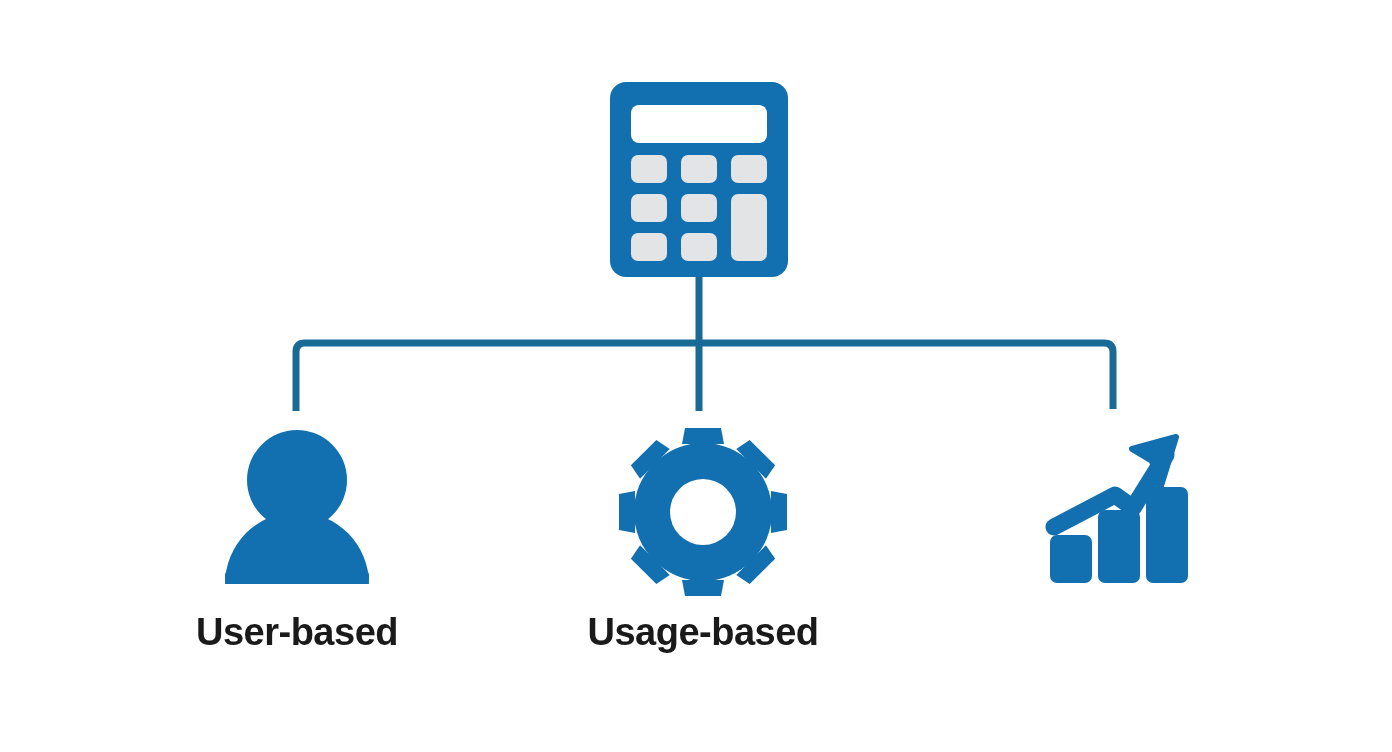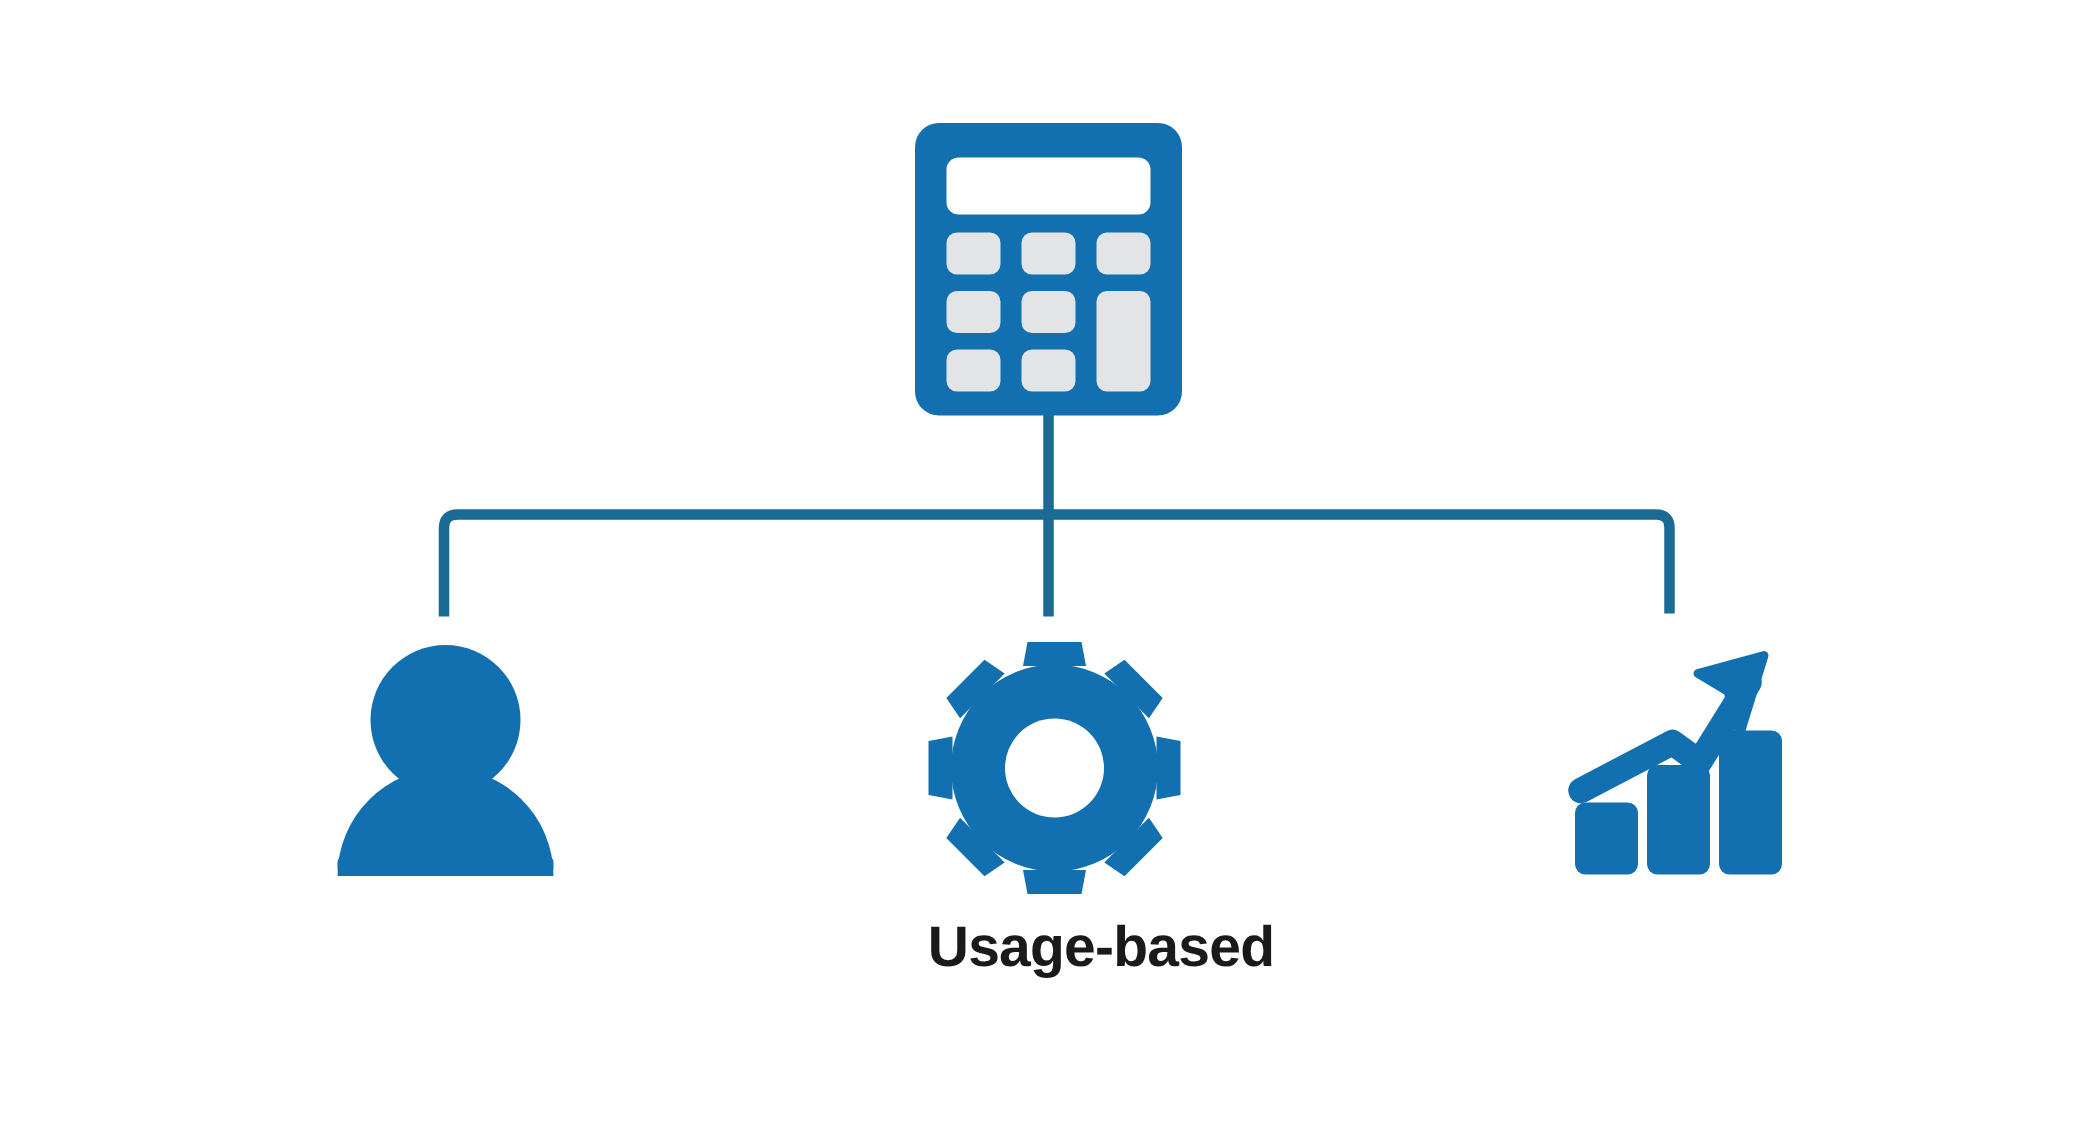--- a/index.html
+++ b/index.html
@@ -30,21 +30,21 @@
     text-align: center;
     font-family: "Liberation Sans", sans-serif;
     font-weight: bold;
     font-size: 38px;
     letter-spacing: -0.5px;
     color: #1a1a1a;
     white-space: nowrap;
     transform: translateX(-50%);
   }
   #label-user   { left: 297px; top: 611px; }
-  #label-usage  { left: 703px; top: 611px; margin-left: 31px; }
+  #label-usage  { left: 703px; top: 611px; }
   #label-hybrid { left: 1112px; top: 611px; }
 </style>
 </head>
 <body>
 
 <div id="canvas">
 
   <svg id="diagram-svg" viewBox="0 0 1392 752">
 
     <g>
@@ -114,17 +114,18 @@
       <rect x="1098" y="510" width="42" height="73" rx="7" ry="7" fill="#1270B0"></rect>
       <rect x="1146" y="487" width="42" height="96" rx="7" ry="7" fill="#1270B0"></rect>
 
       <path d="M 1054 527 L 1115 495 L 1133 508 L 1166 455" stroke="#1270B0" stroke-width="17" fill="none" stroke-linecap="round" stroke-linejoin="round"></path>
 
       <path d="M 1176 437 L 1132 449 L 1152 461 L 1160 489 Z" fill="#1270B0" stroke="#1270B0" stroke-width="6" stroke-linejoin="round"></path>
     </g>
 
   </svg>
 
+  <div class="node-label" id="label-user">User-based</div>
 
   <div class="node-label" id="label-usage">Usage-based</div>
 
 
 </div>
 
 </body></html>

